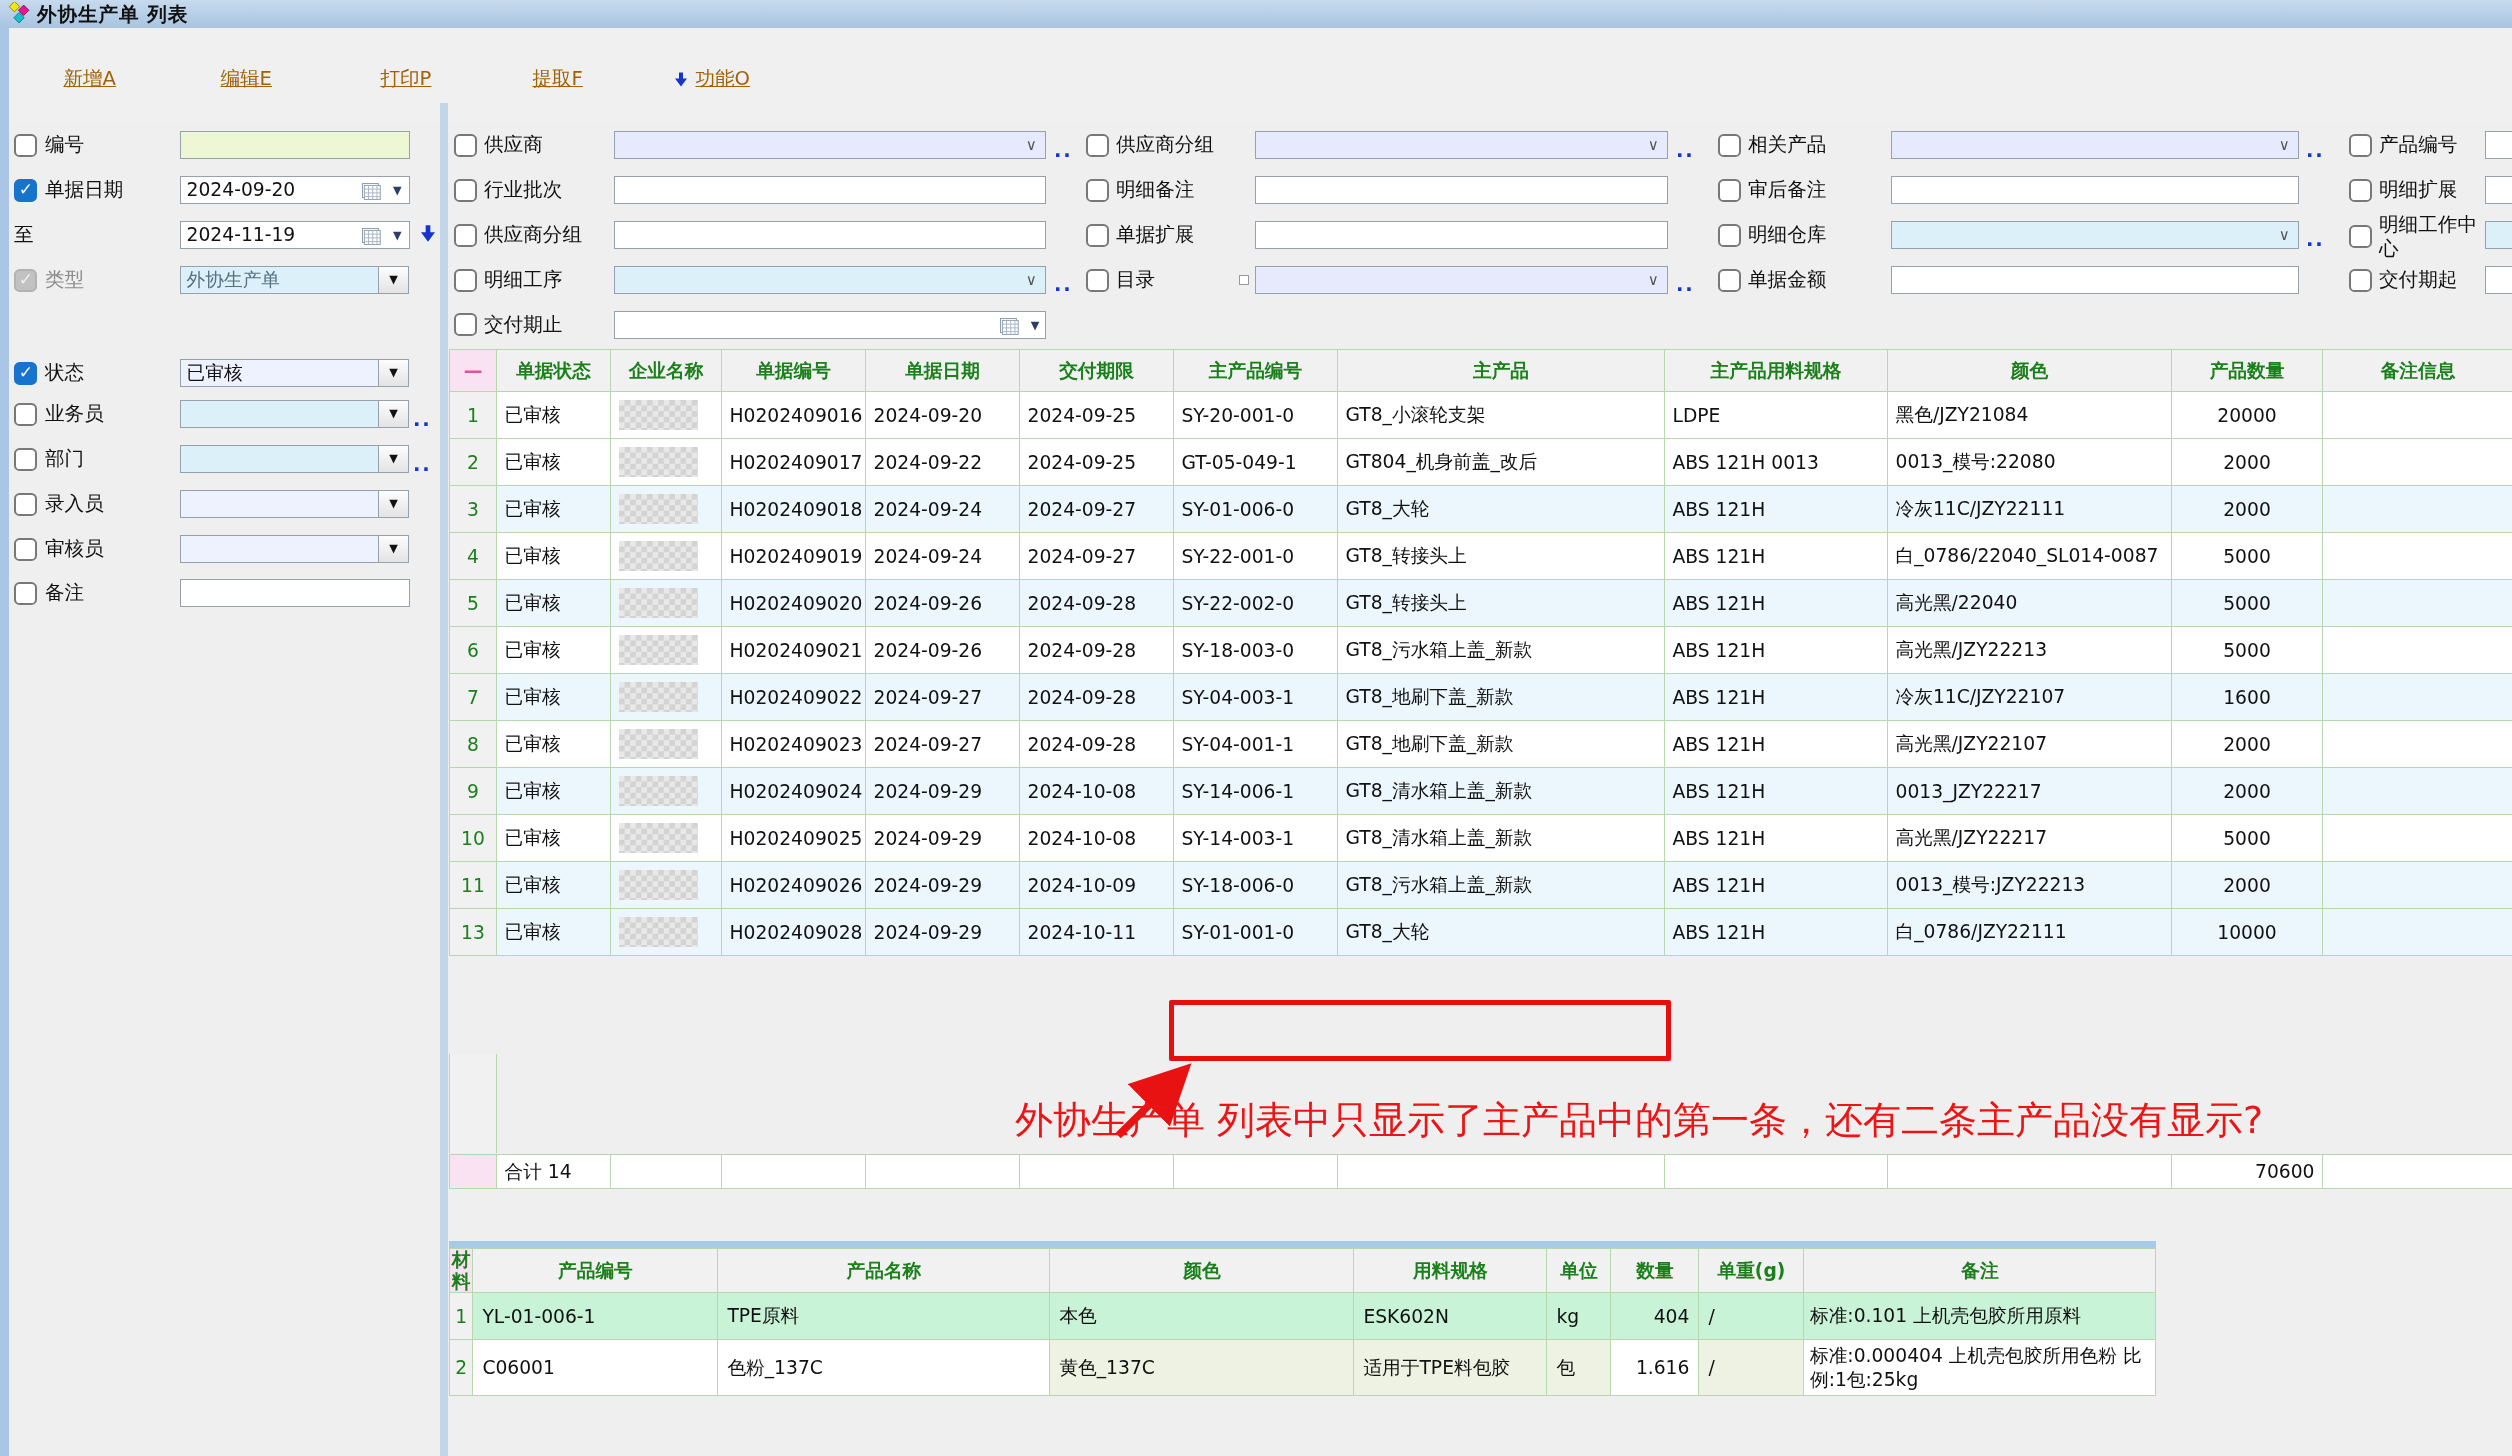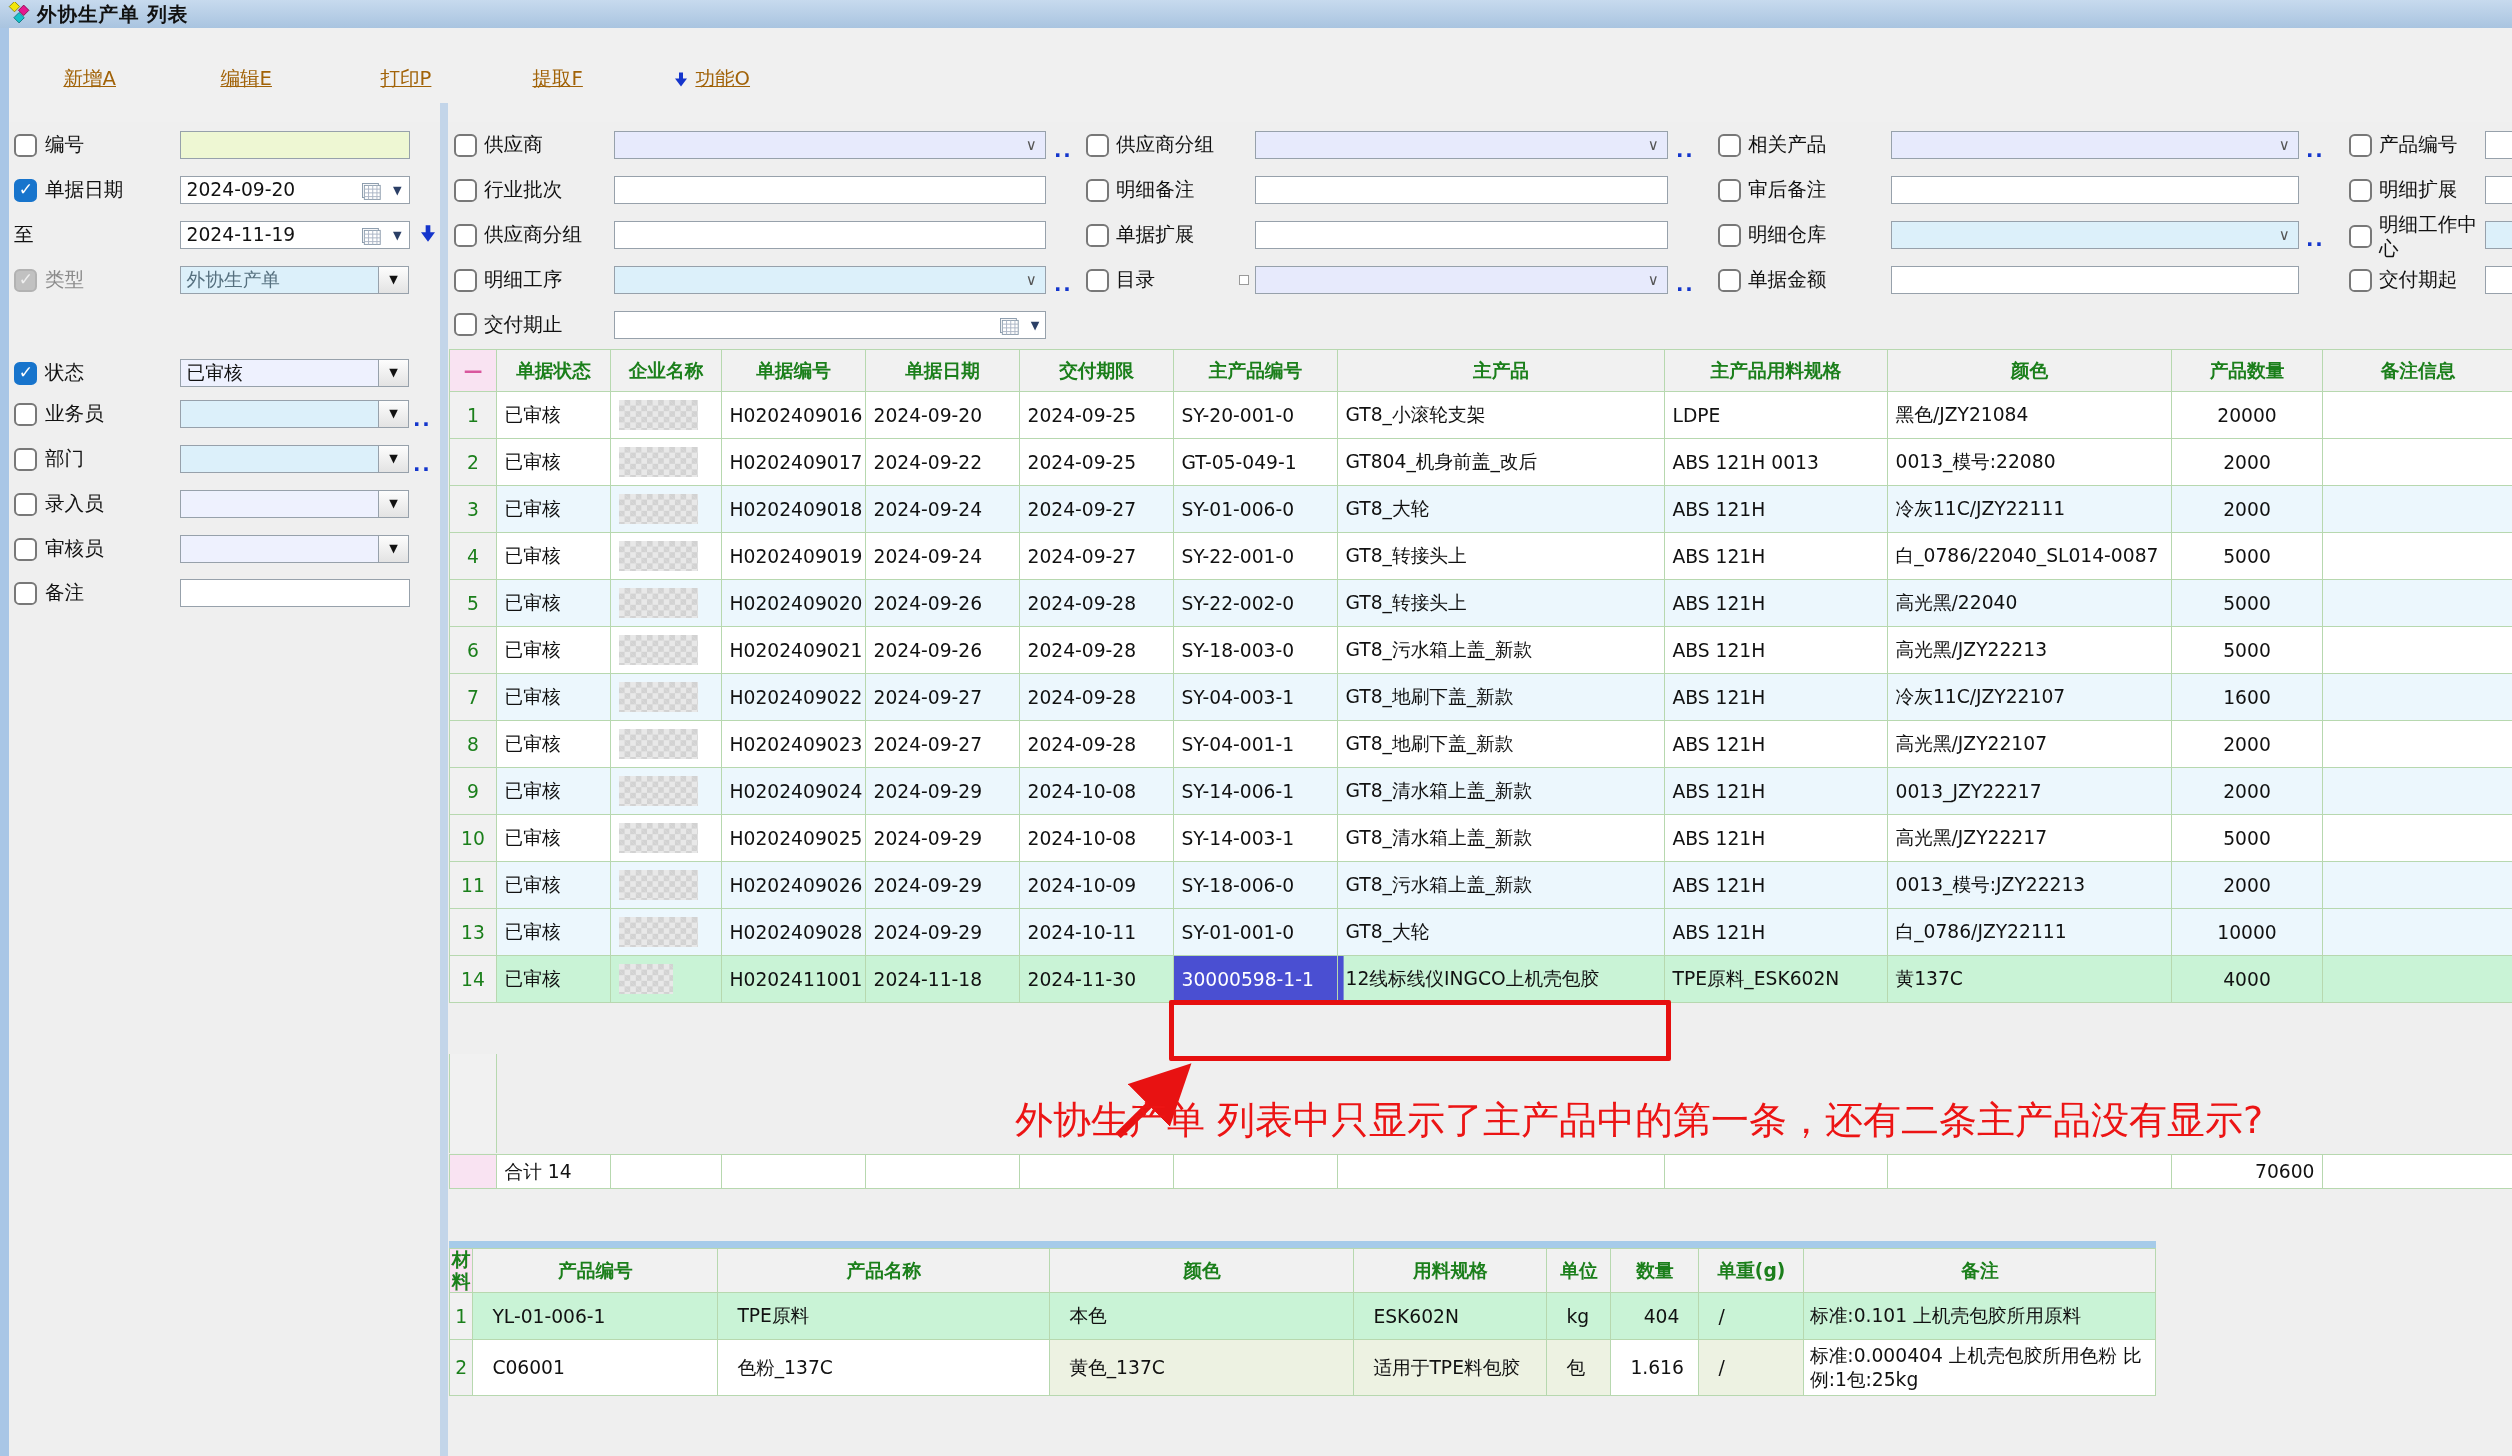--- a/index.html
+++ b/index.html
@@ -83,21 +83,21 @@
   .ann-arrow{position:absolute;left:1076px;top:1053px;width:131px;height:94px}
   .ann-text{position:absolute;left:1015px;top:1095px;font-size:38px;color:#ec1414;white-space:nowrap}
 
   
   .m-strip{position:absolute;left:449px;top:1241px;width:1707px;height:7.5px;background:#a6cbe9}
   .materials{position:absolute;left:449px;top:1248px}
   .materials table{width:1706px}
   .materials th{height:43px;background:#f1f1f1;color:#1b7f1b;font-weight:600;font-size:18.7px;
                 border:0.9px solid #b7d8af;text-align:center;line-height:21.5px;padding:0}
   .materials th.mat{background:#f9e3f2;white-space:normal;word-break:break-all}
-  .materials td{font-size:18.7px;border:0.9px solid #b7d8af;background:#fff;padding:0 19px;white-space:nowrap;overflow:hidden}
+  .materials td{font-size:18.7px;border:0.9px solid #b7d8af;background:#fff;padding:0 9px;white-space:nowrap;overflow:hidden}
   .materials td.num{background:#f1f1f1;color:#1b7f1b;text-align:center;padding:0}
   .materials tr.mint td:not(.num){background:#c9f3d6}
   .materials tr.mix td:nth-child(4),
   .materials tr.mix td:nth-child(5),
   .materials tr.mix td:nth-child(6),
   .materials tr.mix td:nth-child(8){background:#edf2e2}
   .materials td.qty{text-align:right}
   .materials td.remark{white-space:normal;line-height:24px;padding:1.9px 5.6px}
   .materials tbody tr.r1{height:47px}
   .materials tbody tr.r2{height:56px}
@@ -513,36 +513,20 @@
         <td>H0202409028</td>
         <td>2024-09-29</td>
         <td>2024-10-11</td>
         <td>SY-01-001-0</td>
         <td class="product">GT8_大轮</td>
         <td>ABS 121H</td>
         <td>白_0786/JZY22111</td>
         <td class="qty">10000</td>
         <td></td>
       </tr>
-        <tr class="hl">
-        <td class="num">14</td>
-        <td>已审核</td>
-        <td>
-            <div class="mosaic"></div>
-          </td>
-        <td>H0202411001</td>
-        <td>2024-11-18</td>
-        <td>2024-11-30</td>
-        <td class="sel">30000598-1-1</td>
-        <td class="product">12线标线仪INGCO上机壳包胶</td>
-        <td>TPE原料_ESK602N</td>
-        <td>黄137C</td>
-        <td class="qty">4000</td>
-        <td></td>
-      </tr>
     </tbody>
   </table>
 </div>
 
 <div class="num-strip"></div>
 
 <div class="totals">
   <table>
     <colgroup>
       <col style="width:47px">

